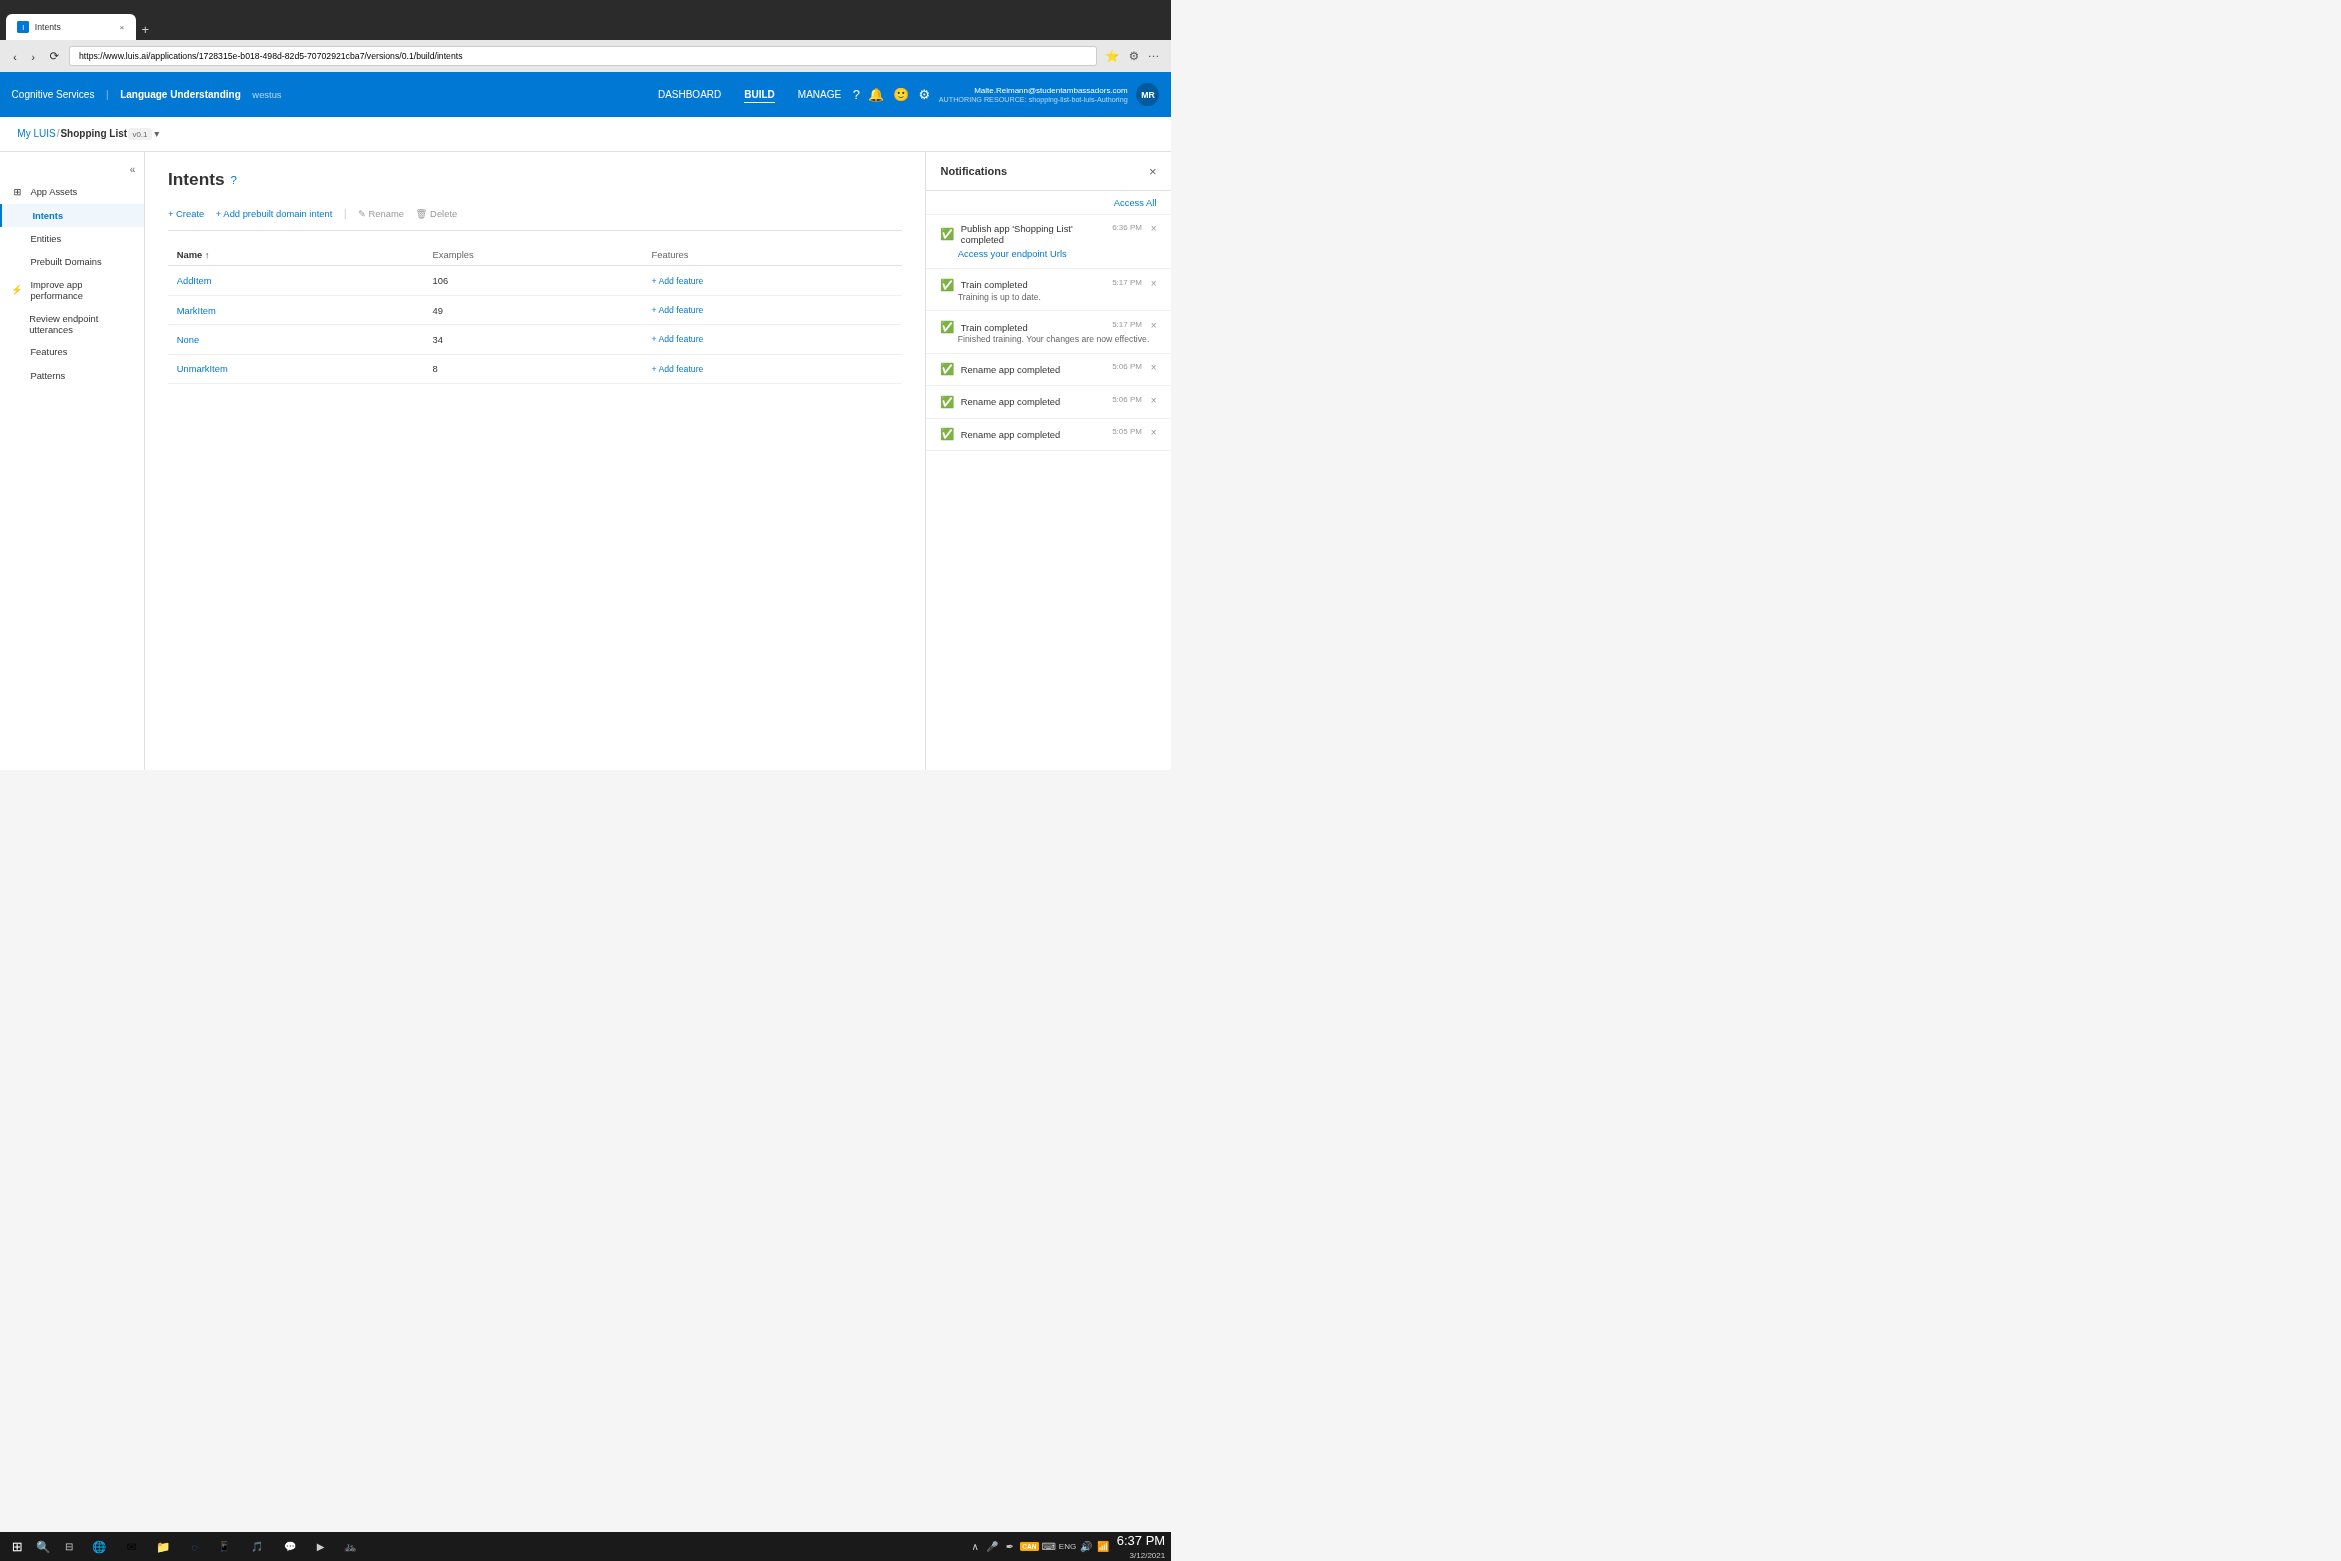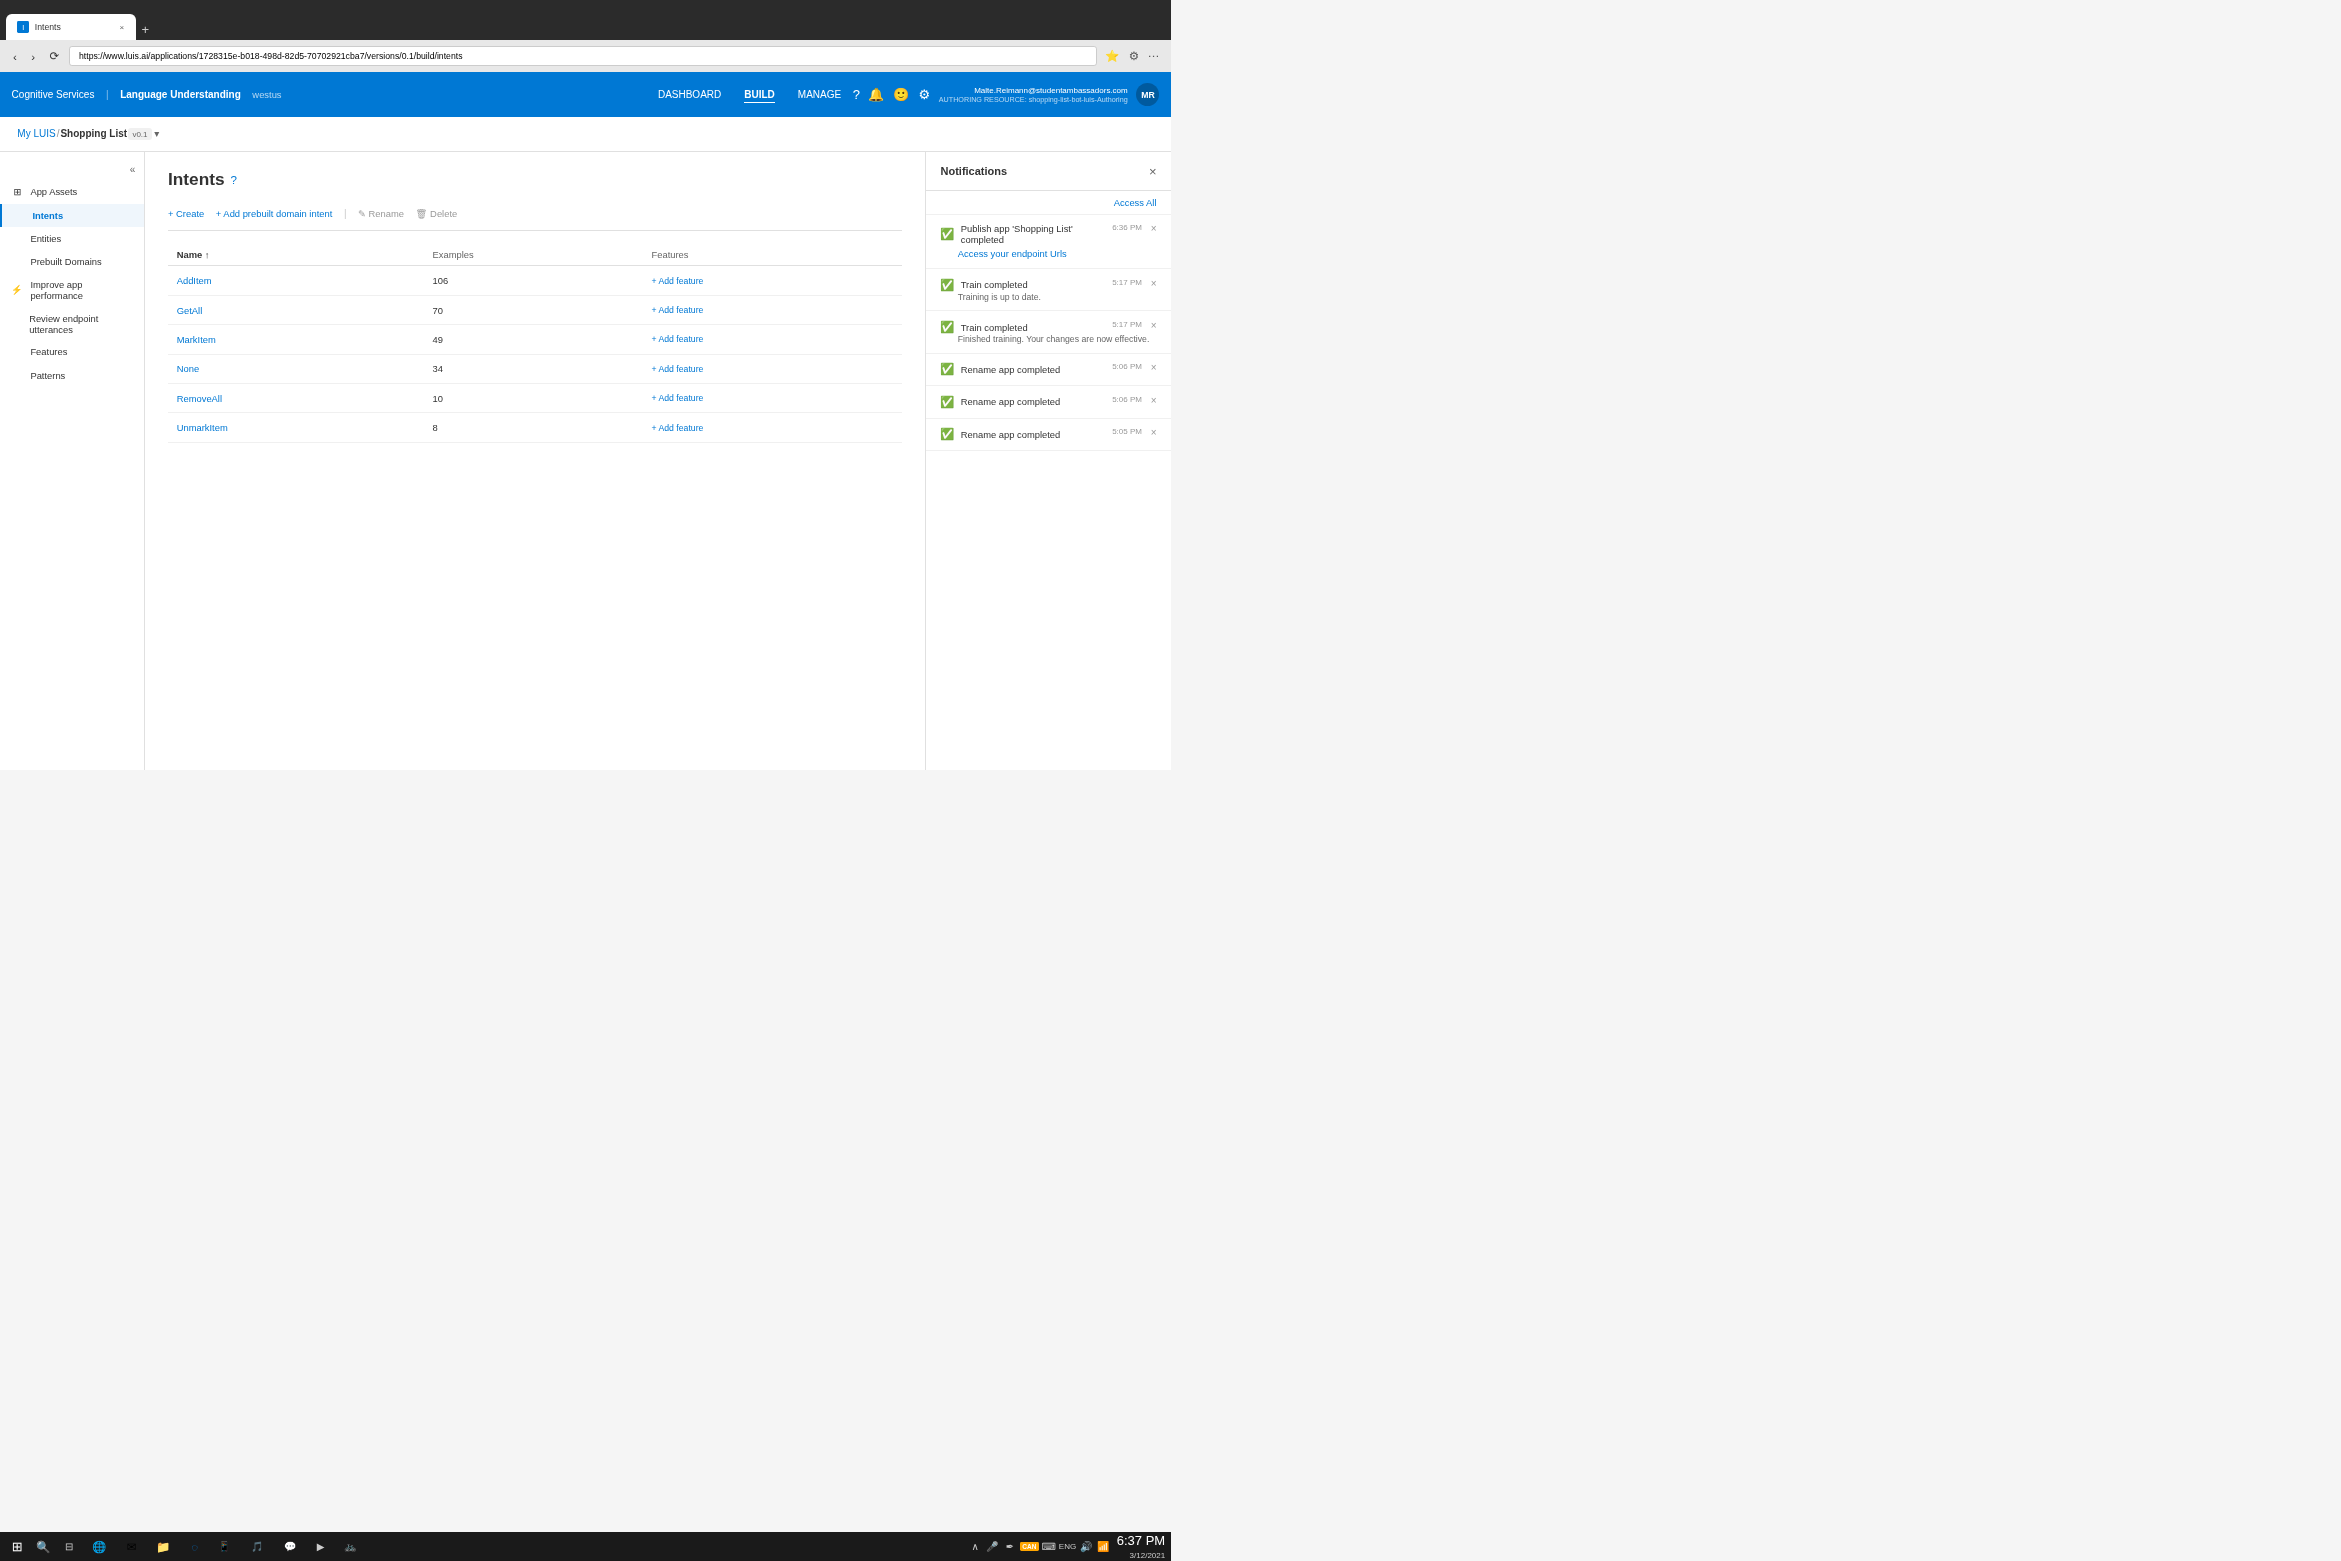--- a/index.html
+++ b/index.html
@@ -226,48 +226,34 @@
       </thead>
       <tbody id="intents-tbody">
       <tr>
       <td><a class="intent-link">AddItem</a></td>
       <td style="color:#333;">106</td>
       <td>
               <button class="add-feature-btn">+ Add feature</button>
             </td>
     </tr>
           <tr>
-      <td><a class="intent-link">GetAll</a></td>
-      <td style="color:#333;">70</td>
-      <td>
-              <button class="add-feature-btn">+ Add feature</button>
-            </td>
-    </tr>
-          <tr>
       <td><a class="intent-link">MarkItem</a></td>
       <td style="color:#333;">49</td>
       <td>
               <button class="add-feature-btn">+ Add feature</button>
             </td>
     </tr>
           <tr>
       <td><a class="intent-link">None</a></td>
       <td style="color:#333;">34</td>
       <td>
               <button class="add-feature-btn">+ Add feature</button>
             </td>
     </tr>
           <tr>
-      <td><a class="intent-link">RemoveAll</a></td>
-      <td style="color:#333;">10</td>
-      <td>
-              <button class="add-feature-btn">+ Add feature</button>
-            </td>
-    </tr>
-          <tr>
       <td><a class="intent-link">UnmarkItem</a></td>
       <td style="color:#333;">8</td>
       <td>
               <button class="add-feature-btn">+ Add feature</button>
             </td>
     </tr>
         </tbody>
     </table>
   </div>
 

